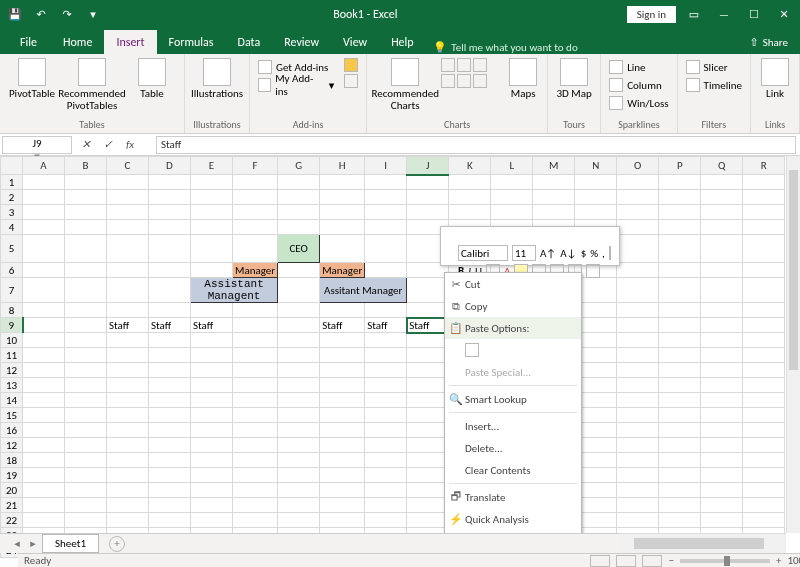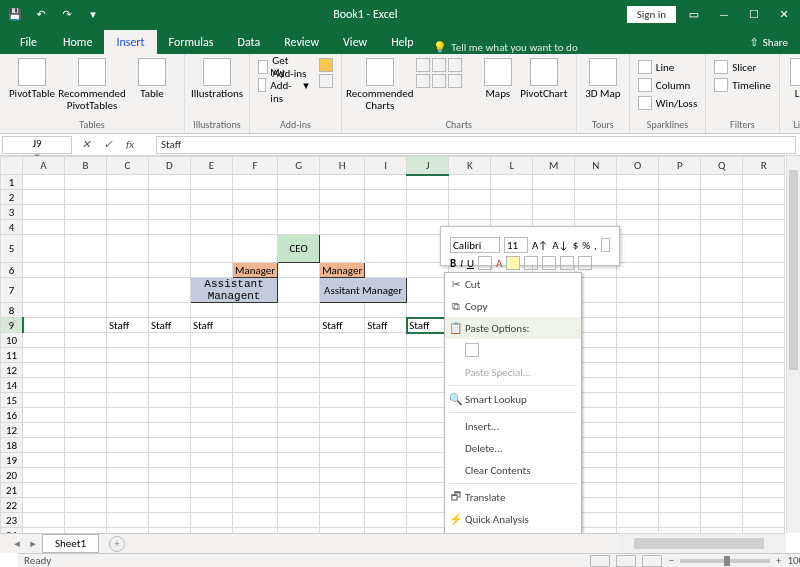--- a/index.html
+++ b/index.html
@@ -8,21 +8,21 @@
 .titlebar { background:#0f6b3a; height:28px; display:flex; align-items:center; color:#fff; padding:0 4px; }
 .qat { display:flex; gap:4px; align-items:center; }
 .qat-btn { width:22px; height:22px; display:flex; align-items:center; justify-content:center; }
 .title-center { flex:1; text-align:center; font-size:12px; }
 .title-right { display:flex; gap:6px; align-items:center; }
 .signin-box { background:#fff; color:#333; padding:2px 10px; font-size:11px; }
 .tb-icon { width:24px; height:20px; display:flex; align-items:center; justify-content:center; }
 
 .tabstrip { background:#0f6b3a; height:26px; display:flex; align-items:flex-end; padding-left:6px; color:#fff; }
 .tabstrip .tab { padding:5px 12px 5px; font-size:12px; cursor:default; }
-.tabstrip .tab.active { background:#f3f2f1; color:#1d4ed8; }
+.tabstrip .tab.active { background:#f3f2f1; color:#701a75; }
 .tabstrip .tab.file { padding:5px 14px; }
 .tellme { display:flex; align-items:center; gap:4px; flex:1; padding-left:8px; font-size:11px; color:#d8f0e0; }
 .share { padding:5px 12px; display:flex; align-items:center; gap:4px; }
 
 .ribbon { background:#f3f2f1; height:80px; display:flex; align-items:stretch; border-bottom:1px solid #cfcfcf; }
 .rgrp { border-right:1px solid #dcdcdc; padding:4px 8px 2px; display:flex; flex-direction:column; justify-content:space-between; }
 .rgrp-body { display:flex; gap:6px; align-items:flex-start; }
 .rbtn-large { width:48px; display:flex; flex-direction:column; align-items:center; gap:2px; font-size:10px; text-align:center; line-height:1.1; }
 .rbtn-large .ico { width:28px; height:28px; border:1px solid #b8b8b8; background:#fff; }
 .rgrp-label { font-size:10px; text-align:center; color:#666; }
@@ -46,21 +46,21 @@
 .sheet tbody td { height:15px; text-align:left; padding:0 2px; }
 .sheet thead th.selcol { background:#d6e8d6; border-bottom:2px solid #217346; }
 .sheet tbody th.selrow { background:#d6e8d6; border-right:2px solid #217346; }
 
 .cell-ceo { background:#c7e6c9; border:1.5px solid #333 !important; text-align:center !important; }
 .row5-ceo { height:28px !important; }
 .cell-mgr { background:#f0b58e; border:1.5px solid #333 !important; text-align:center !important; }
 .cell-asst { background:#c3ccdc; border:1.5px solid #333 !important; text-align:center !important; }
 .sel-cell { outline:2px solid #217346; outline-offset:-1px; }
 
-.minitoolbar { position:absolute; left:440px; top:226px; width:180px; height:40px; background:#fff; border:1px solid #bfbfbf; box-shadow:1px 1px 4px rgba(0,0,0,0.25); font-size:11px; padding:9px; }
+.minitoolbar { position:absolute; left:440px; top:226px; width:180px; height:40px; background:#fff; border:1px solid #bfbfbf; box-shadow:1px 1px 4px rgba(0,0,0,0.25); font-size:11px; padding:17px; }
 .minitoolbar .row { display:flex; gap:4px; align-items:center; height:18px; }
 .mini-input { border:1px solid #bbb; height:16px; padding:0 2px; }
 
 .ctxmenu { position:absolute; left:444px; top:272px; width:138px; background:#fff; border:1px solid #b8b8b8; box-shadow:1px 1px 3px rgba(0,0,0,0.3); }
 .ctxmenu .item { display:flex; align-items:center; height:22px; padding:0 6px 0 2px; font-size:11px; color:#444; }
 .ctxmenu .item .mi { width:18px; display:flex; justify-content:center; color:#666; font-size:11px; }
 .ctxmenu .item.hover { background:#eef3ea; }
 .ctxmenu .item.disabled { color:#aaa; }
 .ctxmenu .sep { height:1px; background:#e0e0e0; margin:2px 4px; }
 .ctxmenu .arrow { margin-left:auto; color:#666; }
@@ -176,24 +176,20 @@
         <span class="mini-ico"></span>
           <span class="mini-ico"></span>
           <span class="mini-ico"></span>
         <span class="mini-ico"></span>
           <span class="mini-ico"></span>
           <span class="mini-ico"></span>
       </div>
       <div class="rbtn-large" style="width:32px">
           <div class="ico"></div>
           <span>Maps</span>
-        </div>
-      <div class="rbtn-large">
-          <div class="ico"></div>
-          <span>PivotChart</span>
         </div>
     </div>
     <div class="rgrp-label">Charts</div>
   </div>
   <div class="rgrp">
     <div class="rgrp-body">
         <div class="rbtn-large" style="width:36px">
           <div class="ico"></div>
           <span>3D Map</span>
         </div>
@@ -507,20 +503,41 @@
           <td></td>
           <td></td>
           <td></td>
           <td></td>
           <td></td>
           <td></td>
           <td></td>
         </tr>
         <tr>
           <th>12</th>
+          <td></td>
+          <td></td>
+          <td></td>
+          <td></td>
+          <td></td>
+          <td></td>
+          <td></td>
+          <td></td>
+          <td></td>
+          <td></td>
+          <td></td>
+          <td></td>
+          <td></td>
+          <td></td>
+          <td></td>
+          <td></td>
+          <td></td>
+          <td></td>
+        </tr>
+        <tr>
+          <th>13</th>
           <td></td>
           <td></td>
           <td></td>
           <td></td>
           <td></td>
           <td></td>
           <td></td>
           <td></td>
           <td></td>
           <td></td>

